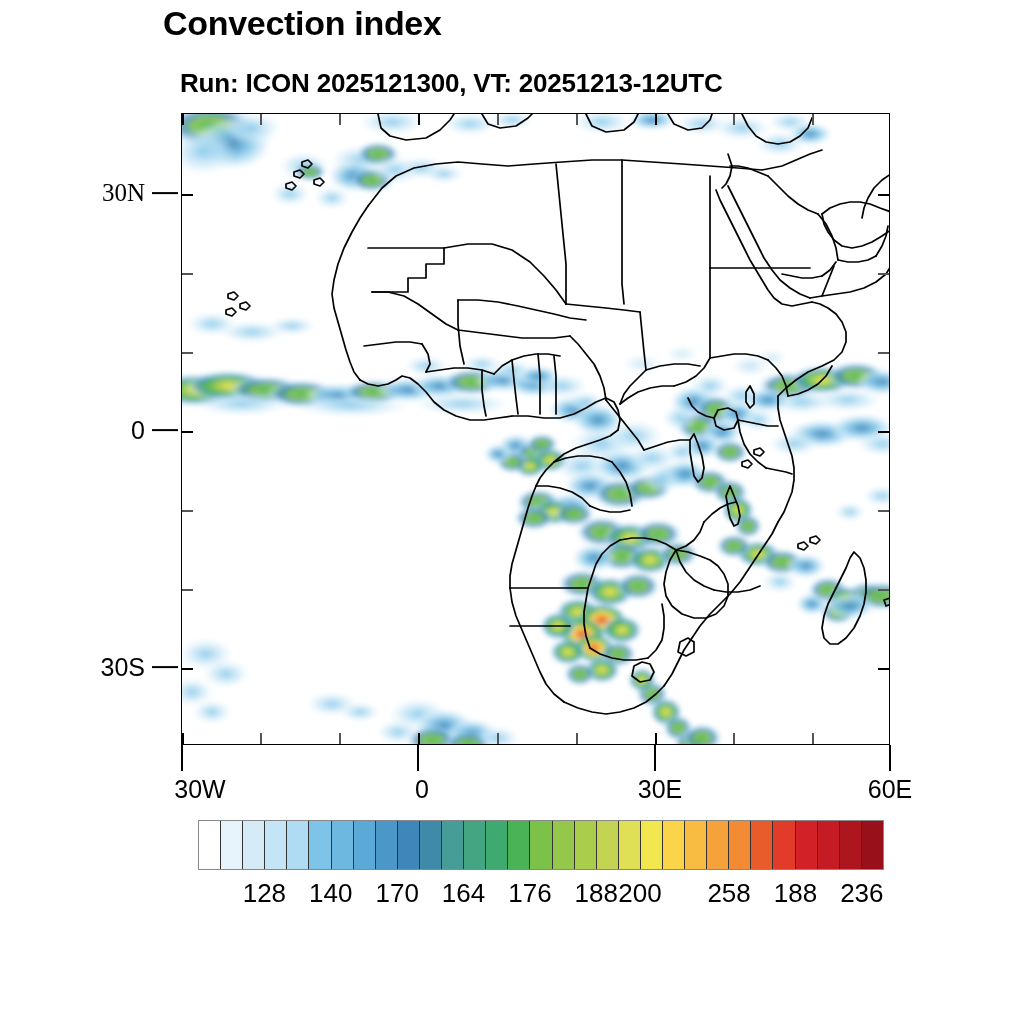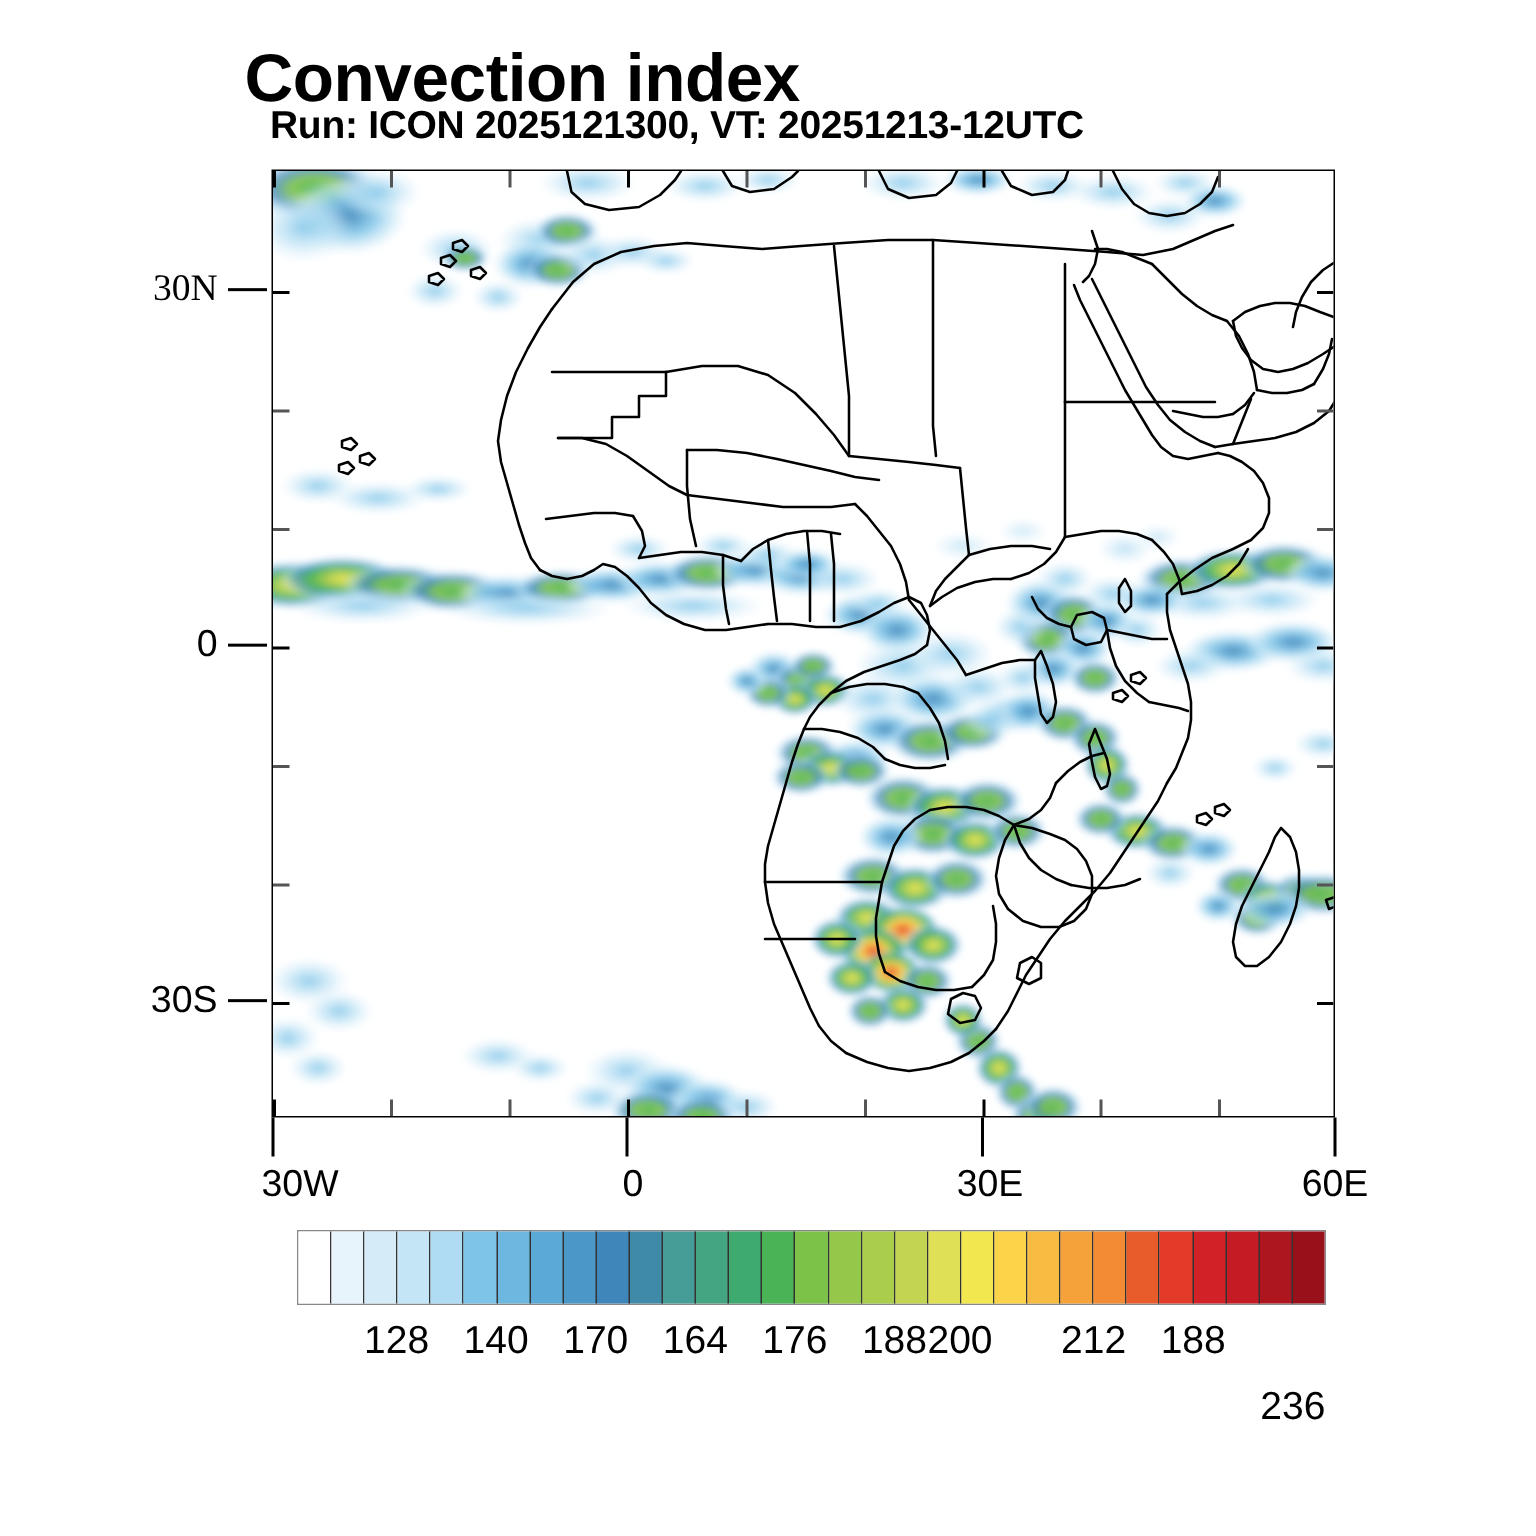--- a/index.html
+++ b/index.html
@@ -1,19 +1,19 @@
 <!DOCTYPE html>
 <html><head>
 <meta charset="utf-8">
 <style>
   html,body{margin:0;padding:0;background:#fff;}
   body{width:1024px;height:1024px;position:relative;overflow:hidden;
        font-family:"Liberation Sans",sans-serif;color:#000;}
 
-  #title{position:absolute;left:163px;top:26px;font-size:45px;font-weight:bold;
+  #title{position:absolute;left:163px;top:4px;font-size:34px;font-weight:bold;
          letter-spacing:-0.3px;white-space:nowrap;}
   #subtitle{position:absolute;left:180px;top:68px;font-size:26px;font-weight:bold;
             letter-spacing:-0.2px;white-space:nowrap;}
 
   
   #plot{position:absolute;left:181px;top:113px;width:709px;height:632px;
         box-sizing:border-box;border:1.6px solid #000;background:#fff;overflow:hidden;}
   #mapsvg{position:absolute;left:0;top:0;width:709px;height:632px;display:block;}
 
   .tick{position:absolute;background:#000;}
@@ -595,16 +595,16 @@
     <div class="cell" style="background: rgb(151, 16, 26);"></div>
   </div>
 <div id="cblabels">
     <span style="left: 66.3871px;">128</span>
     <span style="left: 132.774px;">140</span>
     <span style="left: 199.161px;">170</span>
     <span style="left: 265.548px;">164</span>
     <span style="left: 331.935px;">176</span>
     <span style="left: 398.323px; text-align: right;">188</span>
     <span style="left: 442px;">200</span>
-    <span style="left: 531.097px;">212</span>
+    <span style="left: 531.097px;">258</span>
     <span style="left: 597.484px;">188</span>
-    <span style="left: 663.871px; margin-top: 44px;">236</span>
+    <span style="left: 663.871px;">236</span>
   </div>
 
 </body></html>

